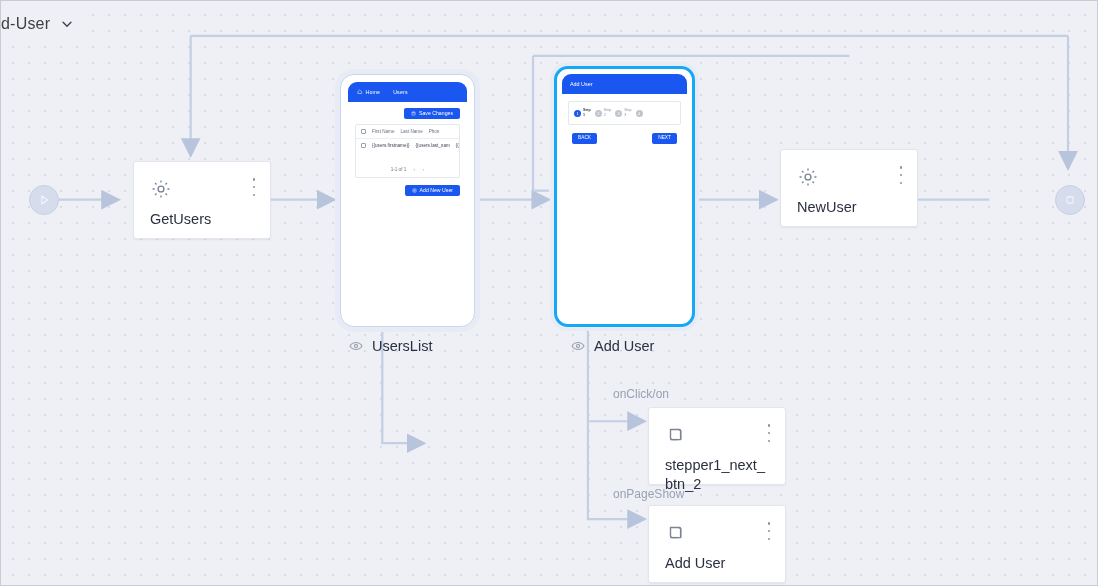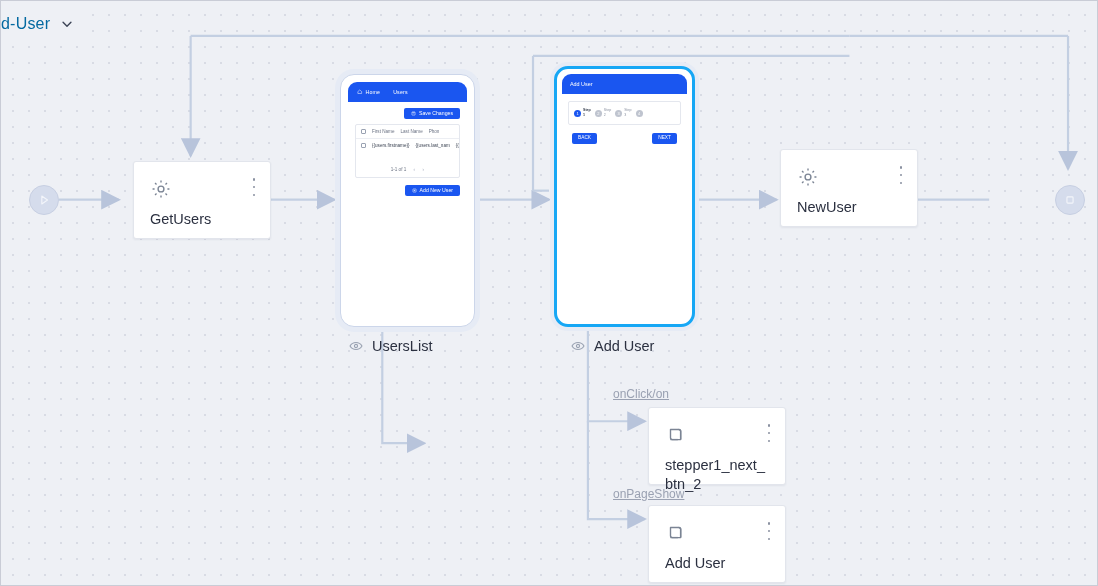--- a/index.html
+++ b/index.html
@@ -24,21 +24,21 @@
   
   .header {
     position: absolute;
     left: 0; top: 12px;
     display: flex; align-items: center; gap: 10px;
     padding: 2px 8px 4px 0;
     background: #eef0f5;
     z-index: 20;
   }
   .header .title {
-    font-size: 16px; color: #0369a1; letter-spacing: .2px;
+    font-size: 16px; color: #404040; letter-spacing: .2px;
   }
   .chev { width: 14px; height: 14px; display: block; }
 
   
   .node {
     position: absolute;
     background: #ffffff;
     border: 1px solid #e2e5ec;
     border-radius: 3px;
     box-shadow: 0 1px 2px rgba(40,50,80,.07);
@@ -160,21 +160,21 @@
 
   
   .caption {
     position: absolute; display: flex; align-items: center; gap: 9px;
     font-size: 14.5px; color: #2b3040; z-index: 12;
   }
   .caption .eye { width: 14px; height: 14px; color: #9aa2b2; flex: none; }
 
   .edgelabel {
     position: absolute; font-size: 12px; color: #9aa1b2;
-    background: #eef0f5; padding: 1px 4px; z-index: 9; text-decoration: underline;
+    background: #eef0f5; padding: 1px 4px; z-index: 9;
   }
 </style>
 </head>
 <body>
 
 <div id="canvas">
 
   <svg id="edges" viewBox="0 0 1098 586">
     <defs>
       <marker id="ah" markerWidth="9" markerHeight="9" refX="8" refY="4.5" orient="auto">

